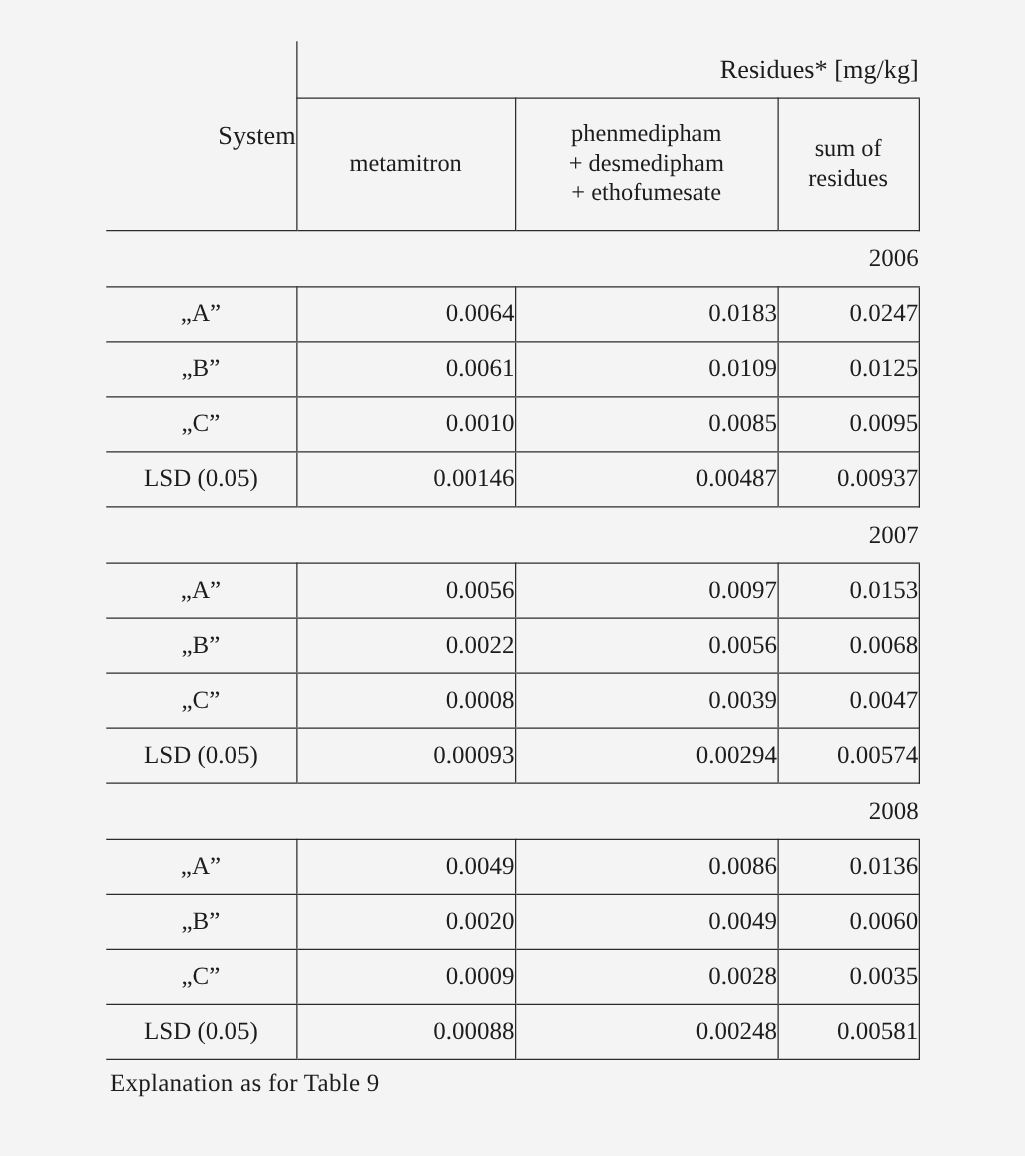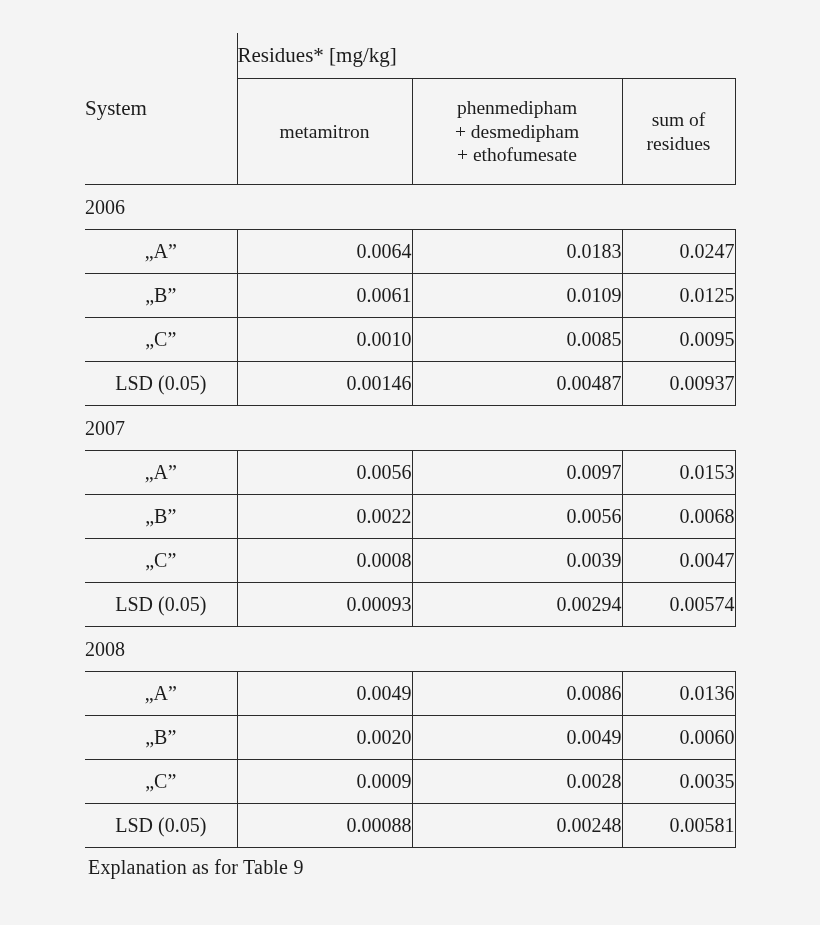--- a/index.html
+++ b/index.html
@@ -43,27 +43,27 @@
 
   
   col.c-system   { width: 152px; }
   col.c-meta     { width: 175px; }
   col.c-phen     { width: 210px; }
   col.c-sum      { width: 113px; }
 
   
   .hdr-system {
     vertical-align: middle;
-    text-align: left;
+    text-align: right;
     font-size: 21px;
     height: 150px;
     border-bottom: 1.6px solid #2b2b2b;
   }
   .hdr-residues {
-    text-align: left;
+    text-align: right;
     vertical-align: middle;
     font-size: 21px;
     height: 45px;
     border-left: 1.6px solid #2b2b2b;
     border-bottom: 1.6px solid #2b2b2b;
   }
   .hdr-sub {
     text-align: center;
     vertical-align: middle;
     font-size: 19.5px;
@@ -73,21 +73,21 @@
     border-bottom: 1.6px solid #2b2b2b;
     padding: 0 6px;
   }
   .hdr-sub.last {
     border-right: 1.6px solid #2b2b2b;
     margin-left: 12px;
   }
 
   
   .year-cell {
-    text-align: left;
+    text-align: right;
     vertical-align: middle;
     font-size: 20px;
     height: 44px;
     border-bottom: 1.6px solid #2b2b2b;
   }
 
   
   tr.data-row td {
     height: 43px;
     vertical-align: middle;

